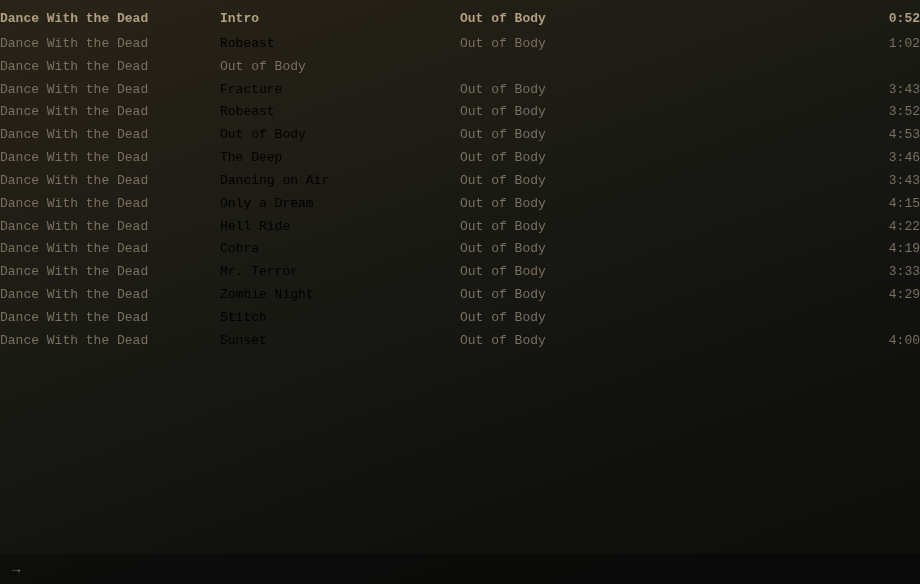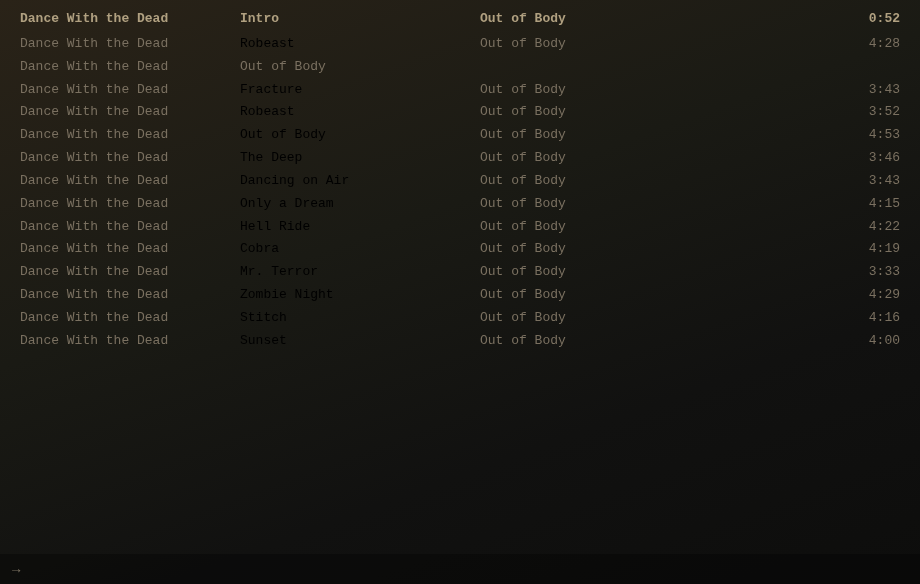--- a/index.html
+++ b/index.html
@@ -19,21 +19,21 @@
     }
 
     .track-list {
       padding: 8px 0;
       width: 100%;
     }
 
     .track-row {
       display: grid;
       grid-template-columns: 220px 240px 200px 1fr;
-      padding: 2px 20px;
+      padding: 2px 0;
       font-size: 13px;
       line-height: 1.45;
       cursor: default;
     }
 
     .track-row.header {
       color: #b0a080;
       font-weight: bold;
       margin-bottom: 2px;
     }
@@ -88,21 +88,21 @@
   <div class="track-row header">
     <span class="col-artist">Dance With the Dead</span>
     <span class="col-title">Intro</span>
     <span class="col-album">Out of Body</span>
     <span class="col-duration">0:52</span>
   </div>
 <div class="track-row">
       <span class="col-artist">Dance With the Dead</span>
       <span class="col-title">Robeast</span>
       <span class="col-album">Out of Body</span>
-      <span class="col-duration">4:28</span>
+      <span class="col-duration">1:02</span>
     </div>
     <div class="track-row">
       <span class="col-artist">Dance With the Dead</span>
       <span class="col-album">Out of Body</span>
     </div>
     <div class="track-row">
       <span class="col-artist">Dance With the Dead</span>
       <span class="col-title">Fracture</span>
       <span class="col-album">Out of Body</span>
       <span class="col-duration">3:43</span>
@@ -158,21 +158,20 @@
     <div class="track-row">
       <span class="col-artist">Dance With the Dead</span>
       <span class="col-title">Zombie Night</span>
       <span class="col-album">Out of Body</span>
       <span class="col-duration">4:29</span>
     </div>
     <div class="track-row">
       <span class="col-artist">Dance With the Dead</span>
       <span class="col-title">Stitch</span>
       <span class="col-album">Out of Body</span>
-      <span class="col-duration">4:16</span>
     </div>
     <div class="track-row">
       <span class="col-artist">Dance With the Dead</span>
       <span class="col-title">Sunset</span>
       <span class="col-album">Out of Body</span>
       <span class="col-duration">4:00</span>
     </div>
   </div>
 
 <div class="bottom-bar">

